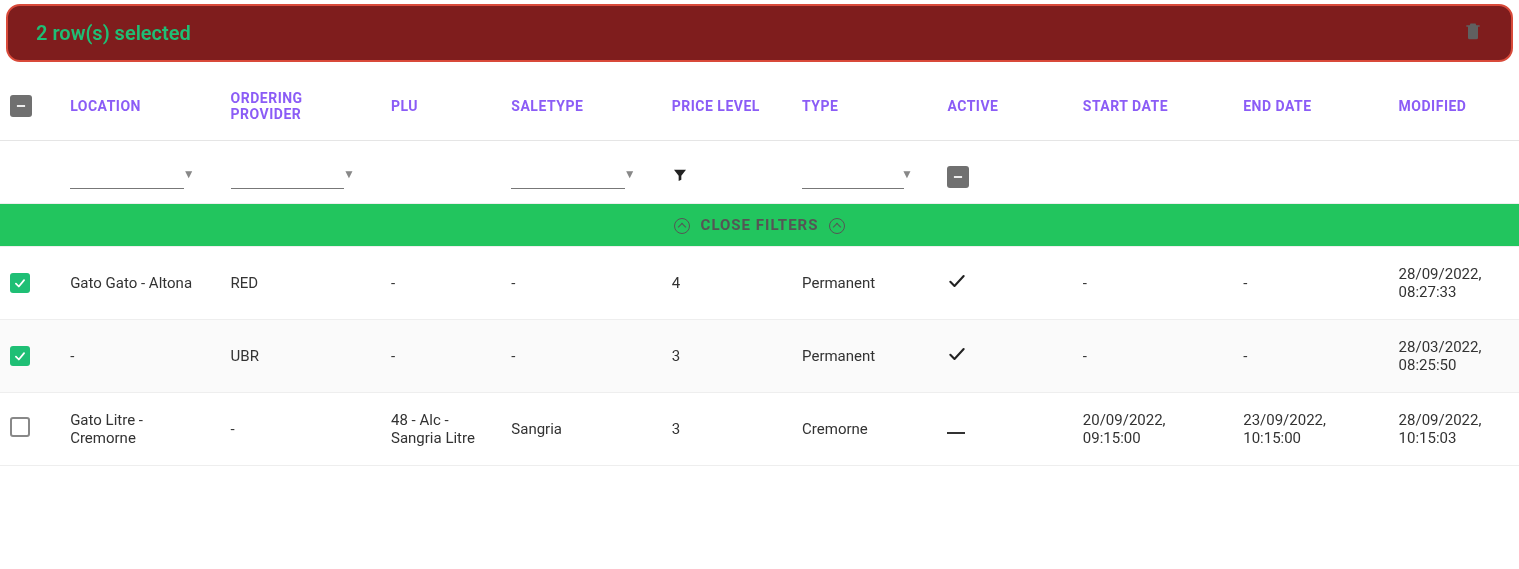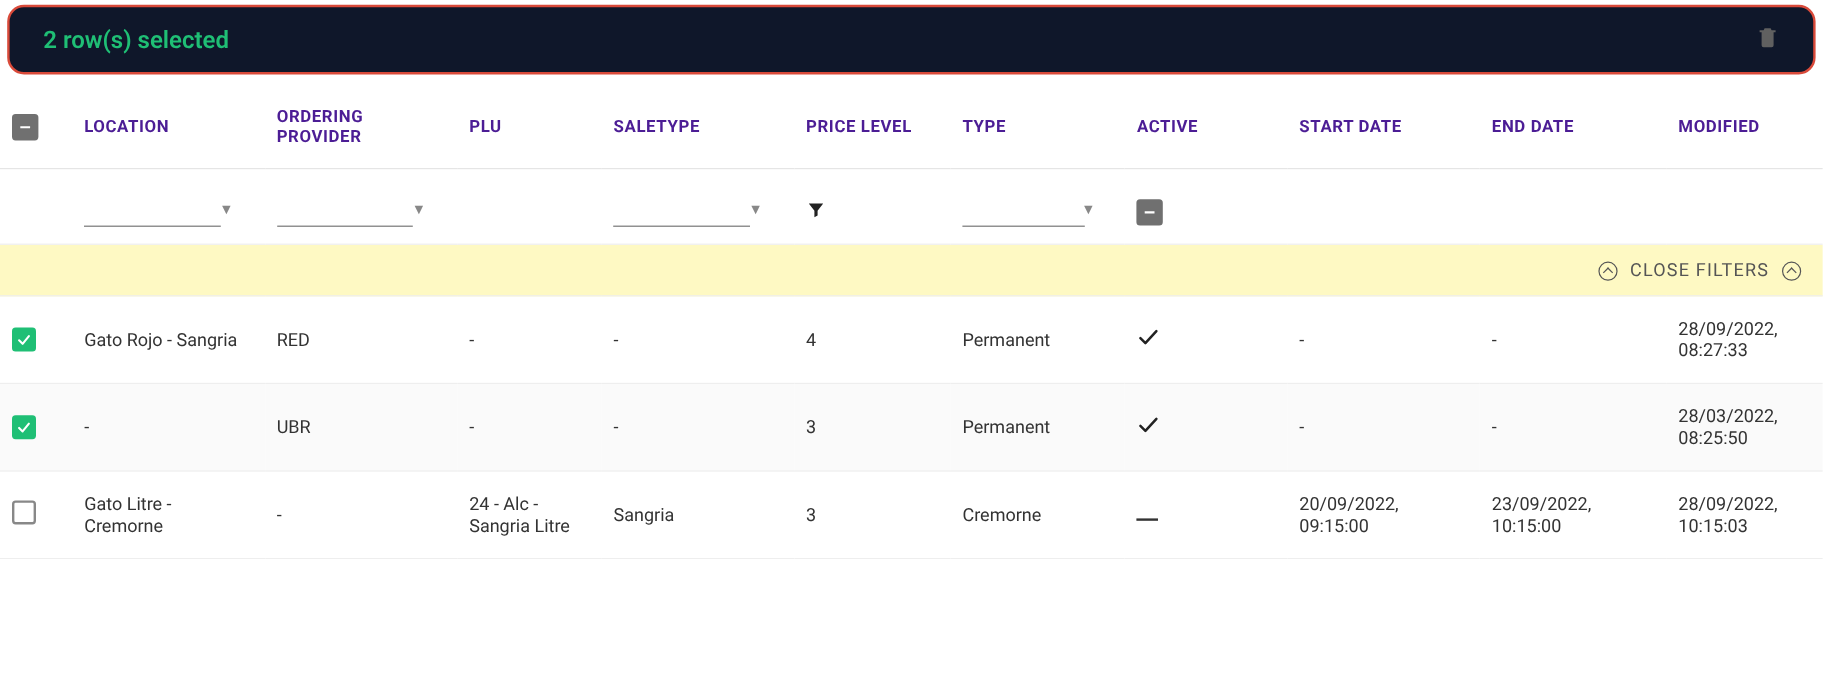--- a/index.html
+++ b/index.html
@@ -9,21 +9,21 @@
     color: #333;
     background: #fff;
     width: 1519px;
   }
 
   
   .selection-banner {
     display: flex;
     align-items: center;
     justify-content: space-between;
-    background: #0f172a;
+    background: #7f1d1d;
     border: 2px solid #d94a3a;
     border-radius: 14px;
     padding: 14px 28px;
     margin: 4px 6px 10px 6px;
   }
   .selection-banner .text {
     color: #1fbf75;
     font-weight: 600;
     font-size: 20px;
   }
@@ -39,21 +39,21 @@
   }
   th, td {
     text-align: left;
     padding: 18px 10px;
     vertical-align: middle;
   }
   thead th {
     font-weight: 700;
     font-size: 14px;
     letter-spacing: 0.5px;
-    color: #4c1d95;
+    color: #8b5cf6;
     border-bottom: 1px solid #e5e5e5;
     text-transform: uppercase;
   }
   col.chk { width: 60px; }
   col.loc { width: 160px; }
   col.op  { width: 160px; }
   col.plu { width: 120px; }
   col.st  { width: 160px; }
   col.pl  { width: 130px; }
   col.typ { width: 145px; }
@@ -93,25 +93,25 @@
     border-radius: 3px;
     background: #707070;
     color: #fff;
     font-weight: 700;
     line-height: 1;
     cursor: pointer;
   }
   .indet-box svg { width: 14px; height: 14px; }
 
   .close-filters-row td {
-    background: #fef9c3;
-    text-align: right;
+    background: #22c55e;
+    text-align: center;
     padding: 12px;
     letter-spacing: 1px;
-    font-weight: 400;
+    font-weight: 700;
     color: #555;
     border-top: 1px solid #eee;
     border-bottom: 1px solid #eee;
     cursor: pointer;
   }
   .chev-circle {
     display: inline-block;
     width: 16px; height: 16px;
     border: 1.5px solid #555;
     border-radius: 50%;
@@ -253,21 +253,21 @@
         <span class="chev-circle"></span>
       </td>
     </tr>
 
   <tr class="data-row">
         <td><span class="checkbox checked">
             <svg viewBox="0 0 24 24" fill="none" stroke="#fff" stroke-width="3" stroke-linecap="round" stroke-linejoin="round">
               <polyline points="5 13 10 18 19 7"></polyline>
             </svg>
           </span></td>
-        <td>Gato Rojo - Sangria</td>
+        <td>Gato Gato - Altona</td>
         <td>RED</td>
         <td>-</td>
         <td>-</td>
         <td>4</td>
         <td>Permanent</td>
         <td><svg class="check-icon" viewBox="0 0 24 24" fill="none" stroke="#222" stroke-width="2.5" stroke-linecap="round" stroke-linejoin="round">
             <polyline points="4 13 9 18 20 6"></polyline>
           </svg></td>
         <td>-</td>
         <td>-</td>
@@ -289,21 +289,21 @@
             <polyline points="4 13 9 18 20 6"></polyline>
           </svg></td>
         <td>-</td>
         <td>-</td>
         <td>28/03/2022, 08:25:50</td>
       </tr>
       <tr class="data-row">
         <td><span class="checkbox unchecked"></span></td>
         <td>Gato Litre - Cremorne</td>
         <td>-</td>
-        <td>24 - Alc - Sangria Litre</td>
+        <td>48 - Alc - Sangria Litre</td>
         <td>Sangria</td>
         <td>3</td>
         <td>Cremorne</td>
         <td><span class="dash-icon"></span></td>
         <td>20/09/2022, 09:15:00</td>
         <td>23/09/2022, 10:15:00</td>
         <td>28/09/2022, 10:15:03</td>
       </tr>
     </tbody>
 </table>

